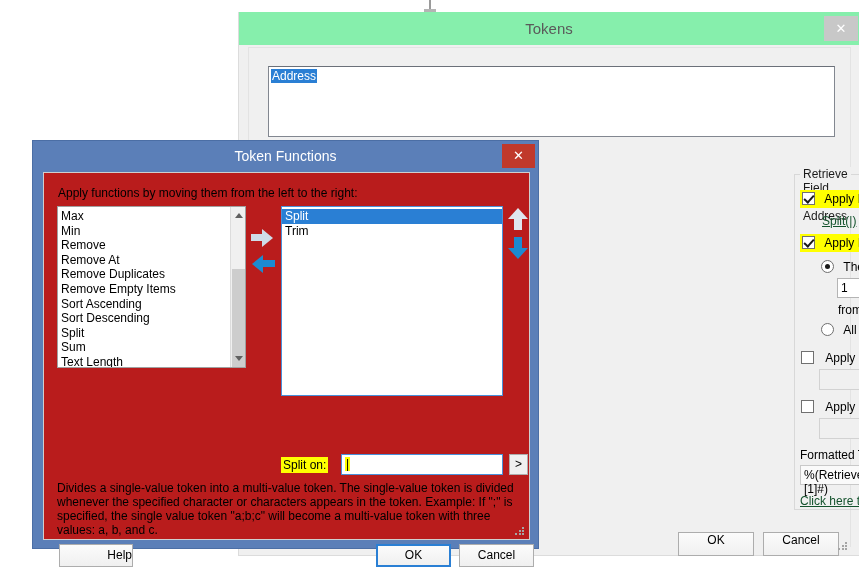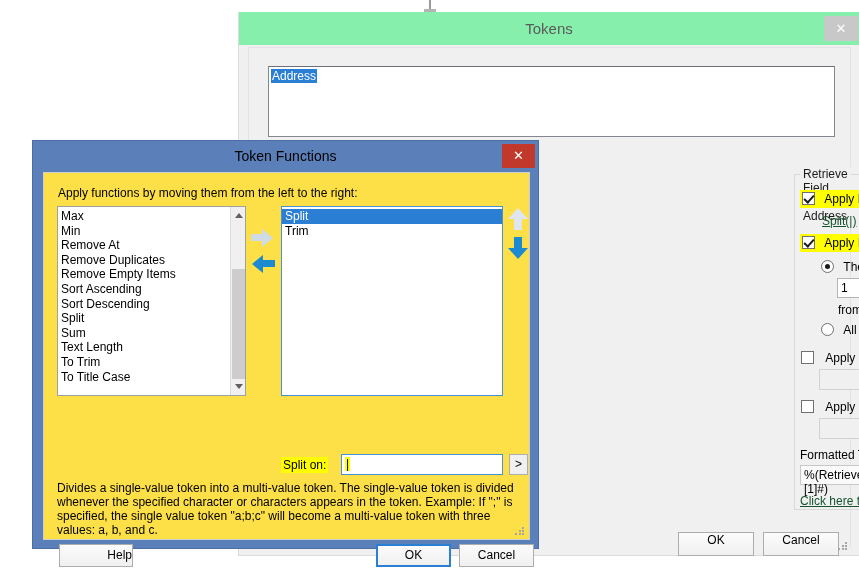--- a/index.html
+++ b/index.html
@@ -193,50 +193,50 @@
     width: 507px; height: 409px;
     background: #5b7fb8;
     border: 1px solid #4b6ea5;
     box-sizing: border-box;
   }
   .tf-titlebar { position: relative; height: 31px; }
   .tf-title {
     position: absolute; left: 0; right: 0; top: 7px;
     text-align: center;
     font-size: 14px;
-    color: #000000;
+    color: #ffffff;
   }
   .tf-close {
     position: absolute; right: 3px; top: 3px;
     width: 33px; height: 24px;
     background: #c0392b;
     color: #ffffff;
     font-size: 13px;
     line-height: 24px;
     text-align: center;
     cursor: default;
   }
   .tf-body {
     position: absolute; left: 10px; top: 31px;
     width: 487px; height: 368px;
-    background: #fde047;
+    background: #b91c1c;
     border: 1px solid #cfcfcf;
     box-sizing: border-box;
   }
 
   .tf-hint { position: absolute; left: 14px; top: 13px; font-size: 12px; }
 
   .lb {
     position: absolute;
     background: #ffffff;
     border: 1px solid #a0a0a0;
     box-sizing: border-box;
     overflow: hidden;
   }
-  .lb-left { left: 13px; top: 33px; width: 189px; height: 190px; }
+  .lb-left { left: 13px; top: 33px; width: 189px; height: 162px; }
   .lb-right { left: 237px; top: 33px; width: 222px; height: 190px; border-color: #4a90d9; }
   .lb ul { list-style: none; margin: 0; padding: 2px 0 0 0; }
   .lb li { font-size: 12px; line-height: 14.6px; padding-left: 3px; white-space: nowrap; }
   .lb li.sel { background: #2a7fd4; color: #ffffff; }
 
   .sb {
     position: absolute; right: 0px; top: 0px;
     width: 15px; height: 100%;
     background: #f0f0f0;
     border-left: 1px solid #dcdcdc;
@@ -362,20 +362,21 @@
     </div>
 
     <div class="tf-body">
 
       <div class="tf-hint">Apply functions by moving them from the left to the right:</div>
 
       <div class="lb lb-left">
         <ul id="avail-list">
             <li>Max</li>
             <li>Min</li>
+            <li>Remove</li>
             <li>Remove At</li>
             <li>Remove Duplicates</li>
             <li>Remove Empty Items</li>
             <li>Sort Ascending</li>
             <li>Sort Descending</li>
             <li>Split</li>
             <li>Sum</li>
             <li>Text Length</li>
             <li>To Trim</li>
             <li>To Title Case</li>

